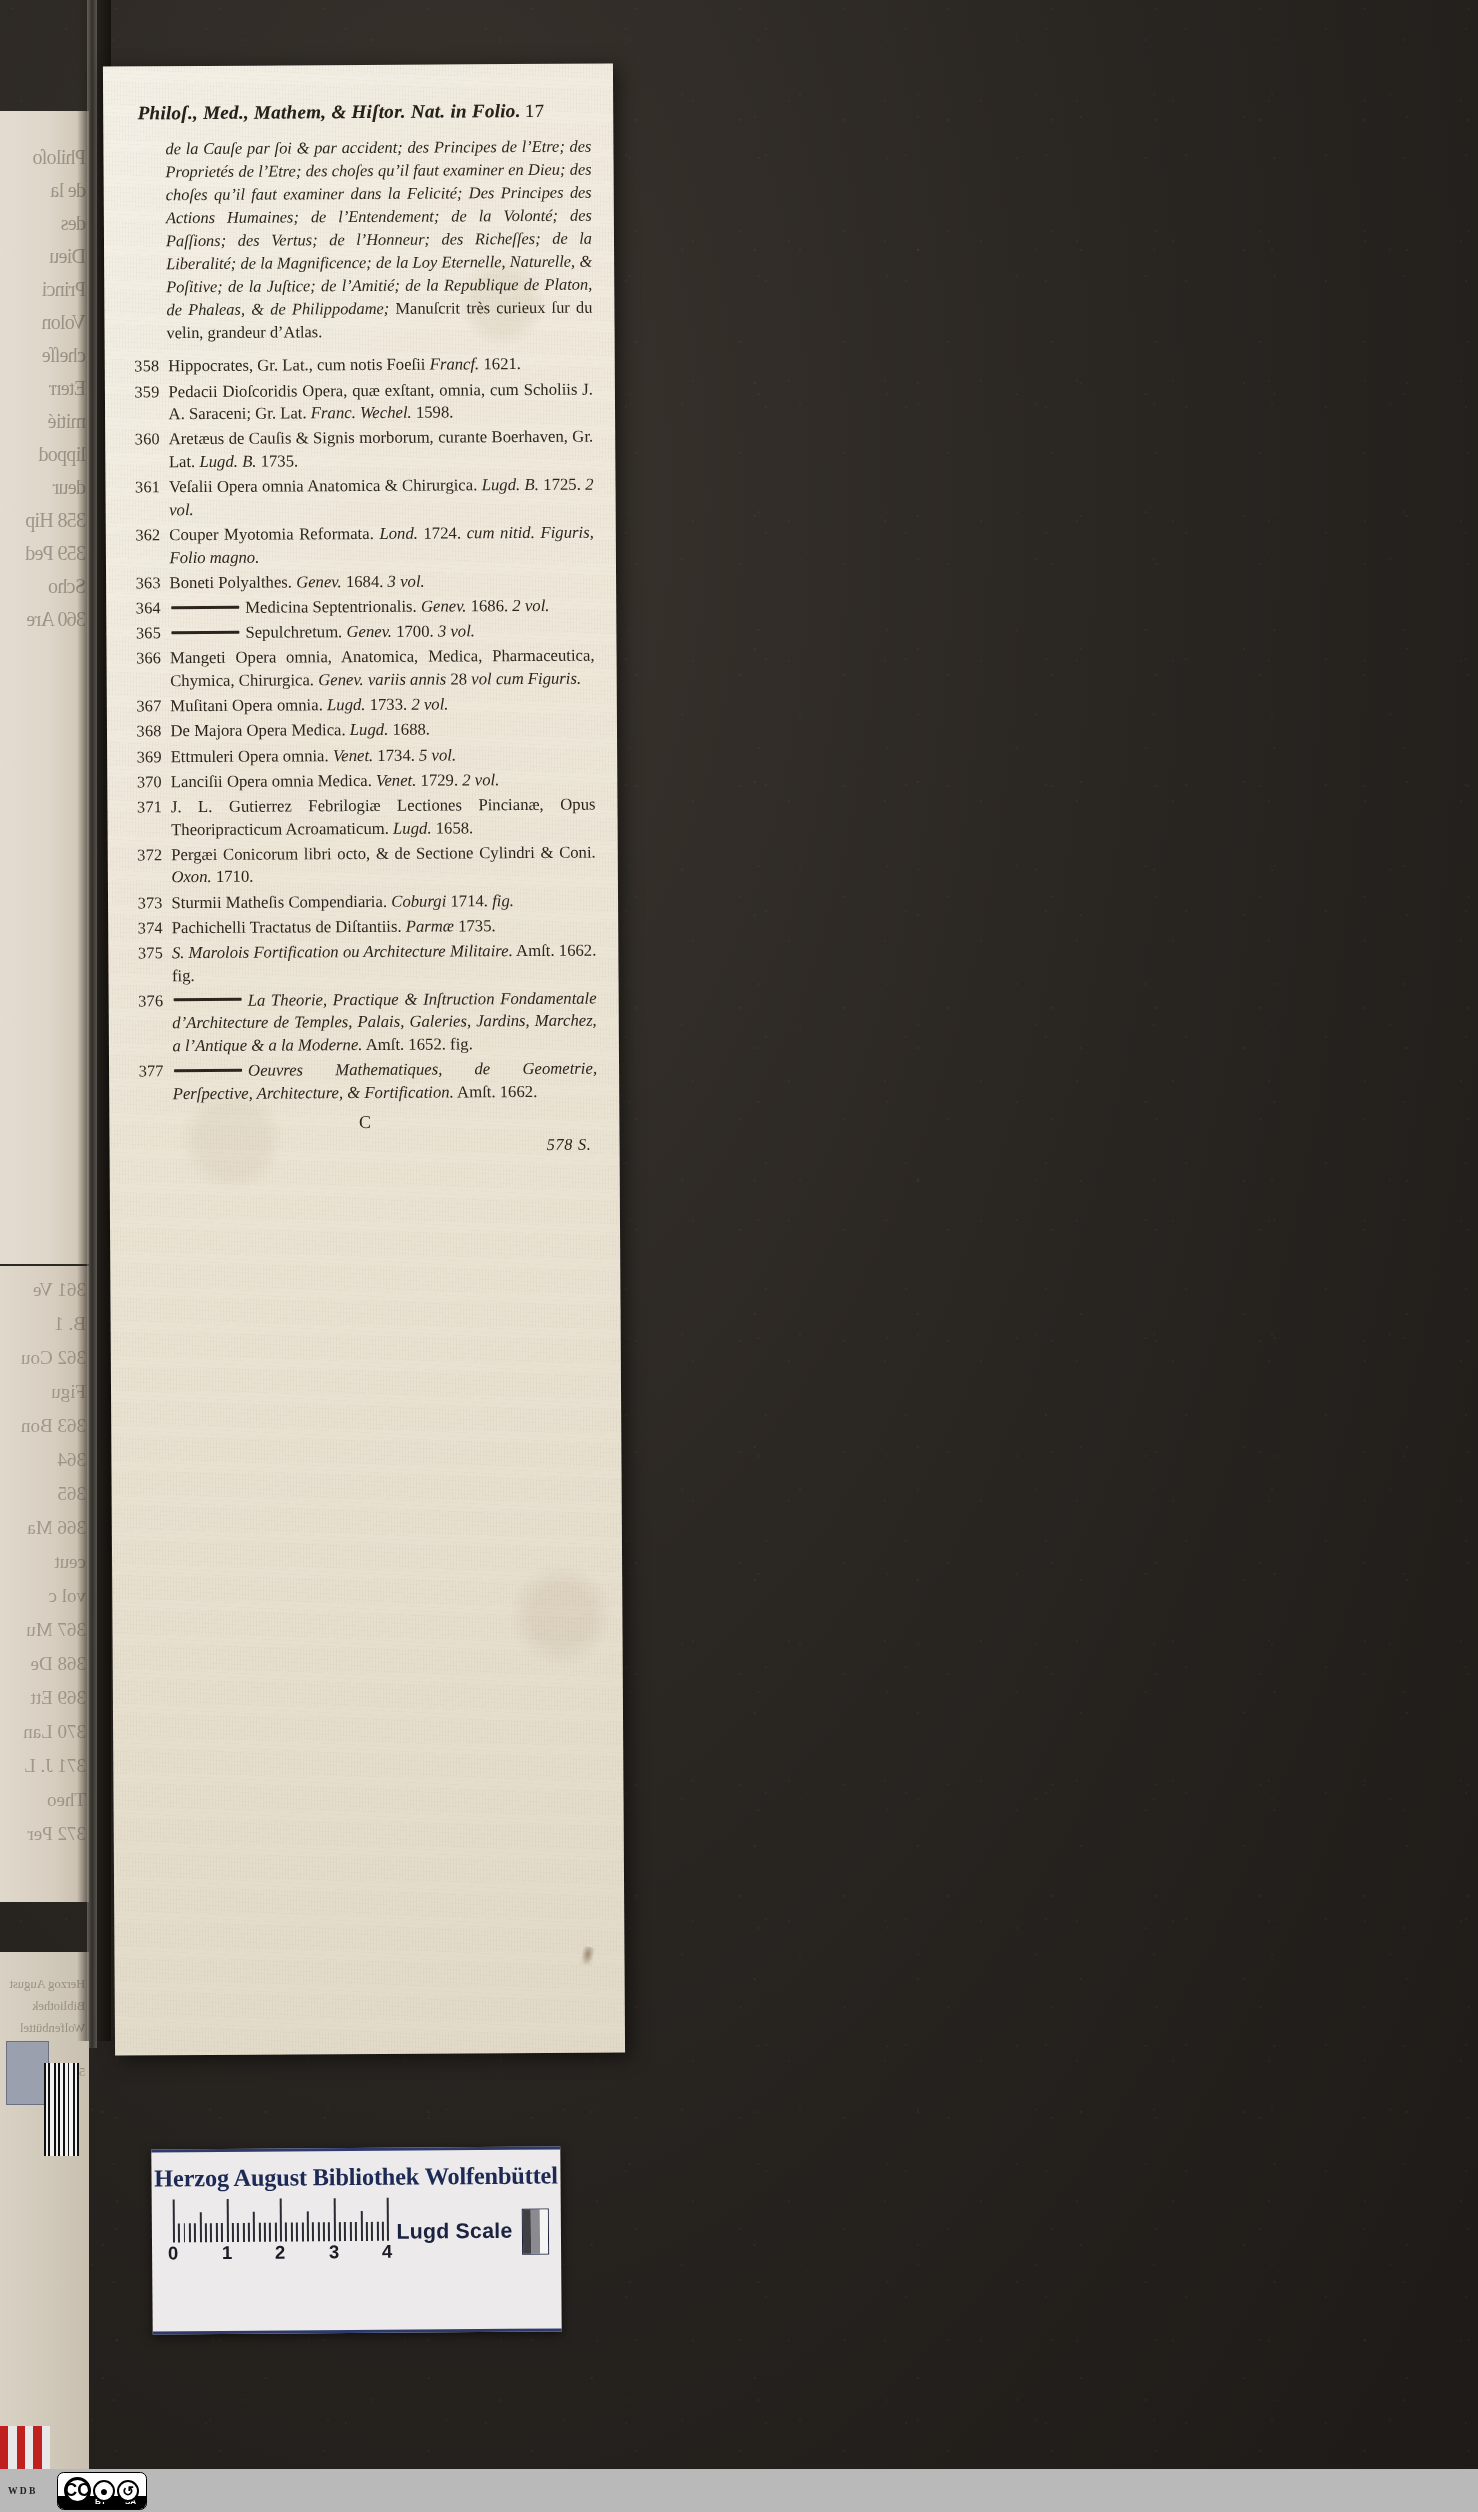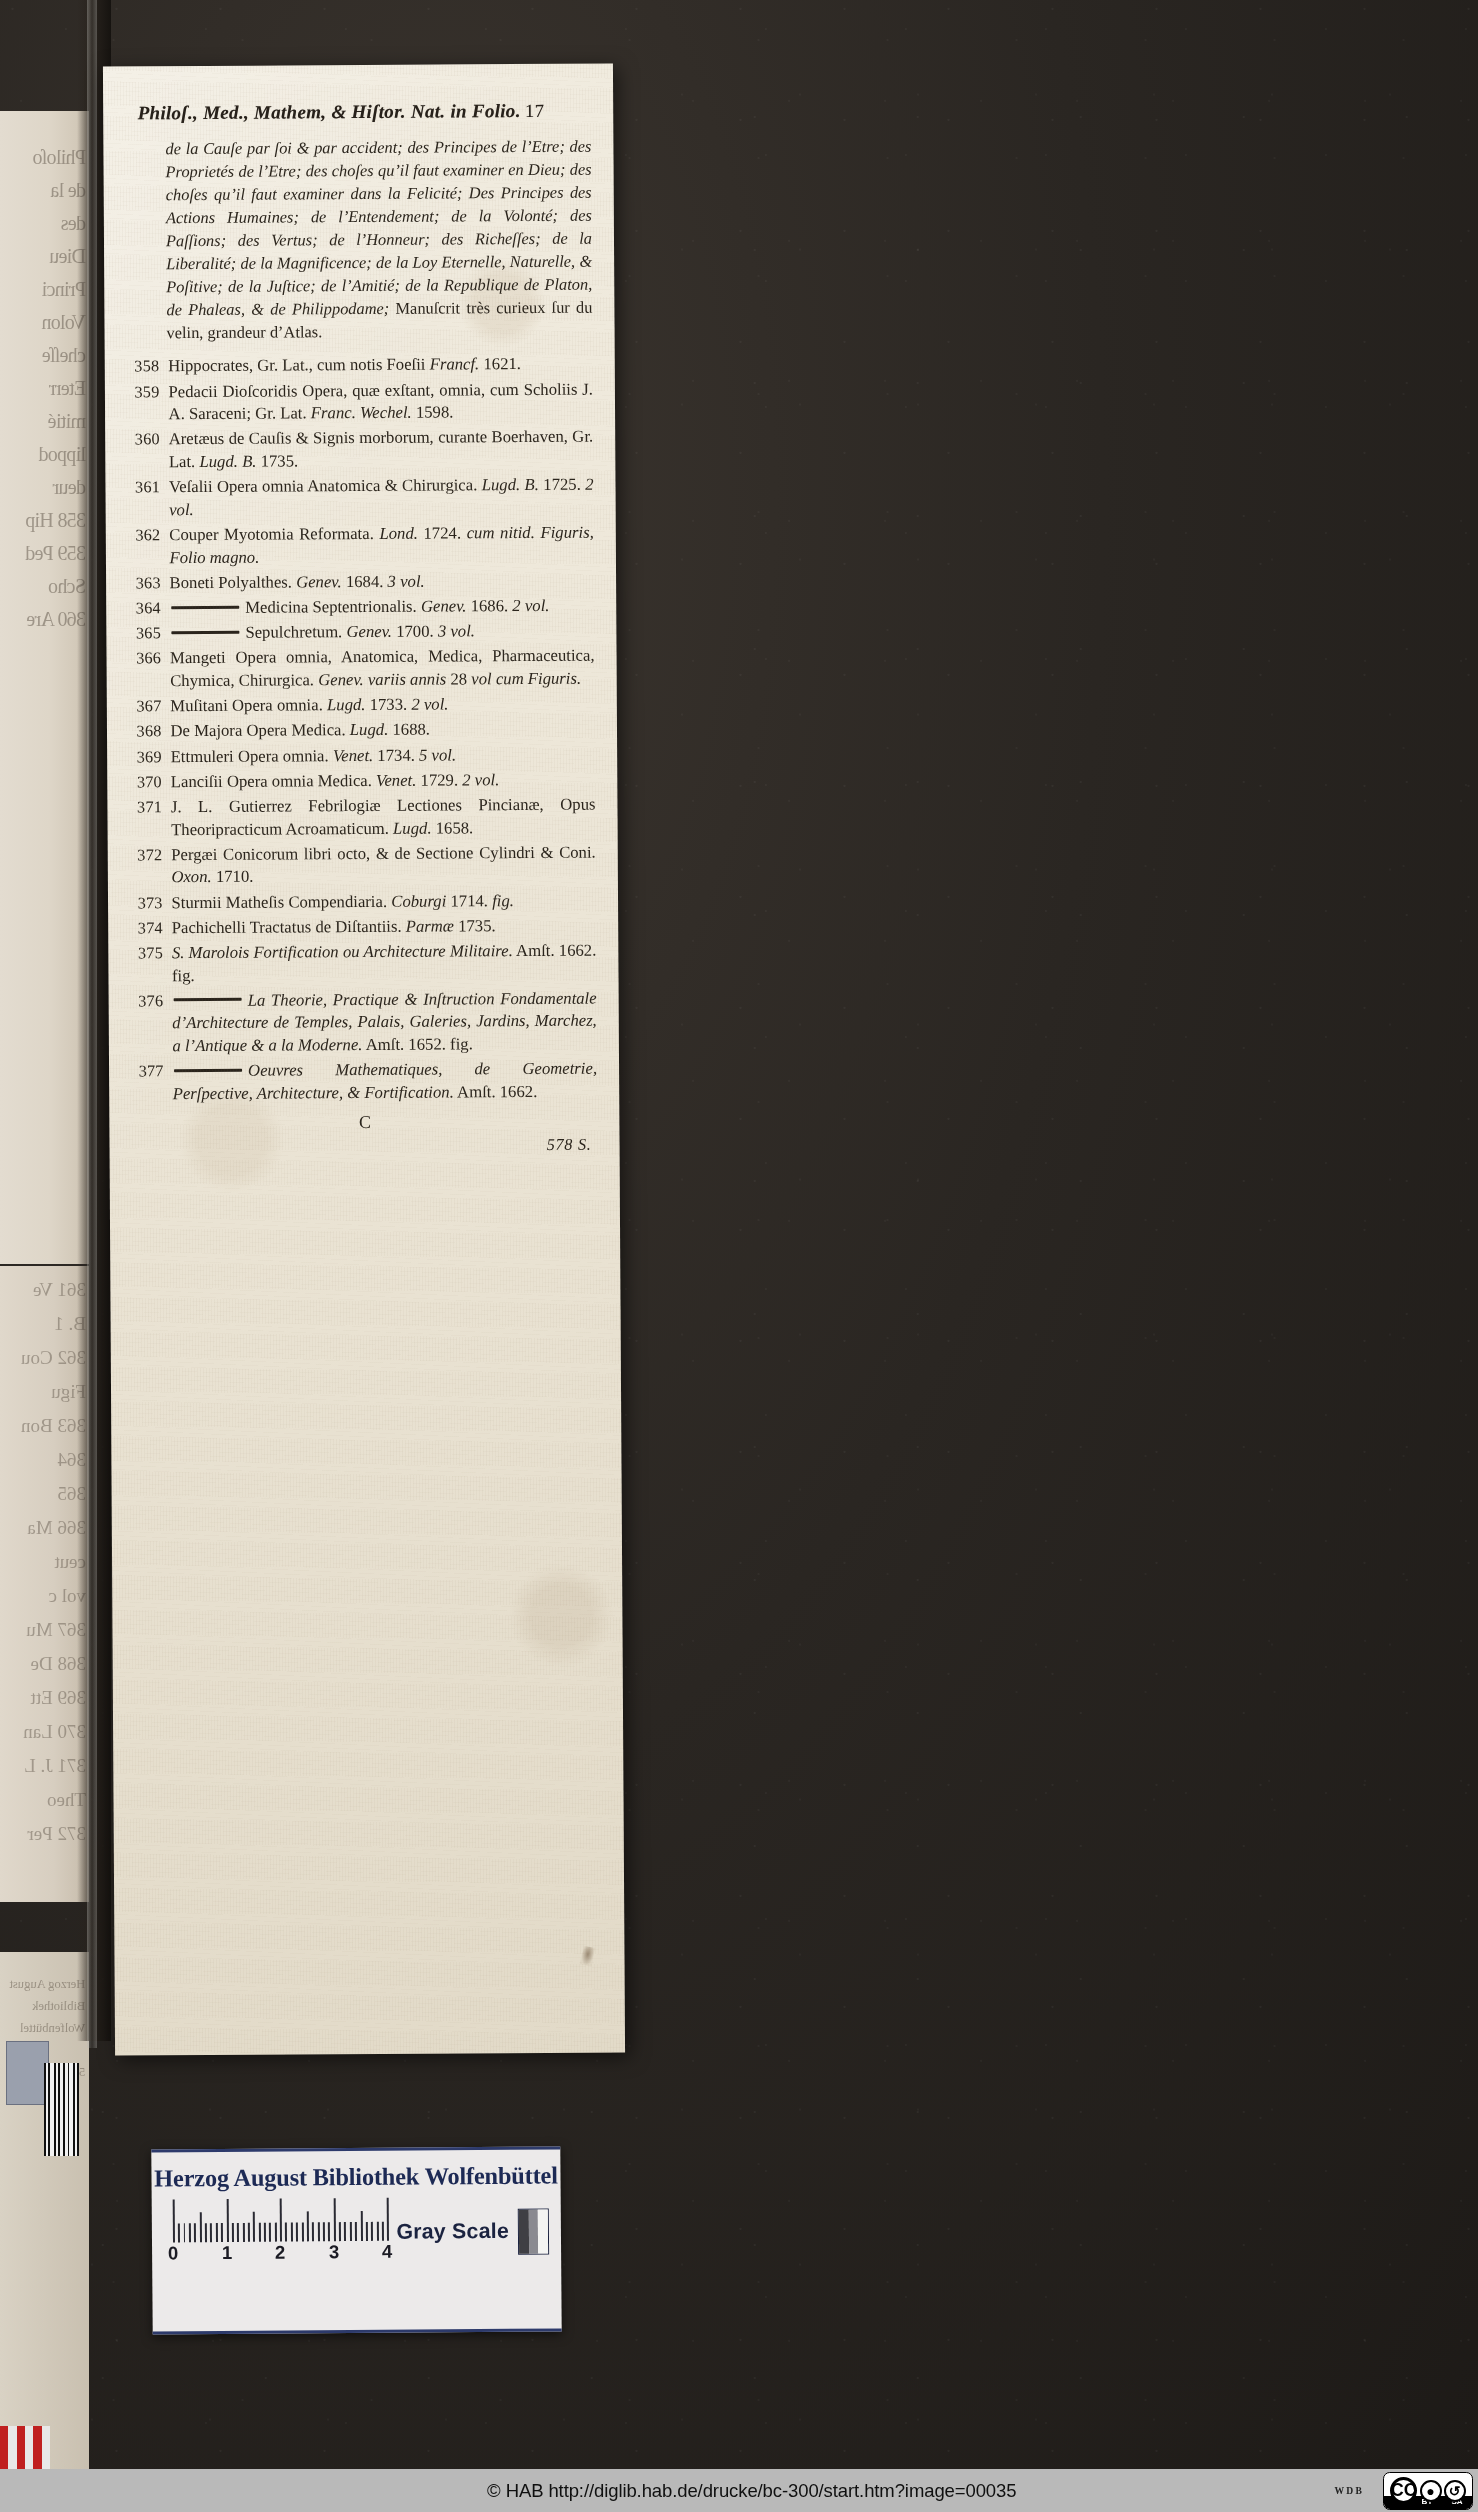--- a/index.html
+++ b/index.html
@@ -488,40 +488,39 @@
           <div class="t" style="left: 220px; height: 43px; background: rgb(42, 42, 51);"></div>
         </div>
       <div class="labels" id="ruler-labels">
           <span style="left: 6px;">0</span>
           <span style="left: 60px;">1</span>
           <span style="left: 113px;">2</span>
           <span style="left: 167px;">3</span>
           <span style="left: 220px;">4</span>
         </div>
     </div>
-    <div class="gs-label">Gray Scale</div>
+    <div class="gs-label">Lugd Scale</div>
     <div class="swatches" id="swatches">
         <div style="background: rgb(63, 63, 68);"></div>
         <div style="background: rgb(138, 138, 144);"></div>
         <div style="background: rgb(244, 244, 242);"></div>
       </div>
   </div>
 </div>
 
 <div id="colorbars">
   <i style="background:#c02020"></i>
     <i style="background:#e8e8e8"></i>
     <i style="background:#c02020"></i>
   <i style="background:#e8e8e8"></i>
     <i style="background:#c02020"></i>
     <i style="background:#e8e8e8"></i>
 </div>
 
 <div id="footer" style="background: rgb(185, 185, 185);">
-  <div class="url">© HAB http://diglib.hab.de/drucke/bc-300/start.htm?image=00035</div>
   <div class="wdb">WDB</div>
   <div class="cc-badge">
     <div class="cc-circ">CC</div>
     <div class="cc-circ small">●</div>
     <div class="cc-circ small">↺</div>
     <div class="strip"></div>
     <div class="lbls">
       <span>BY</span>
       <span>SA</span>
     </div>

